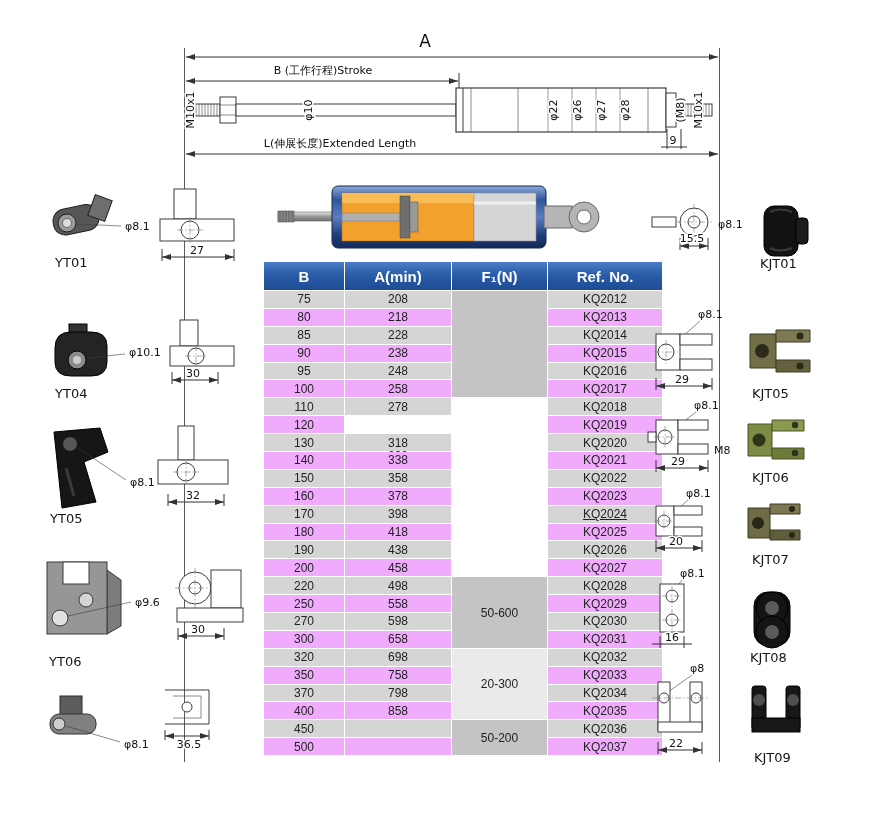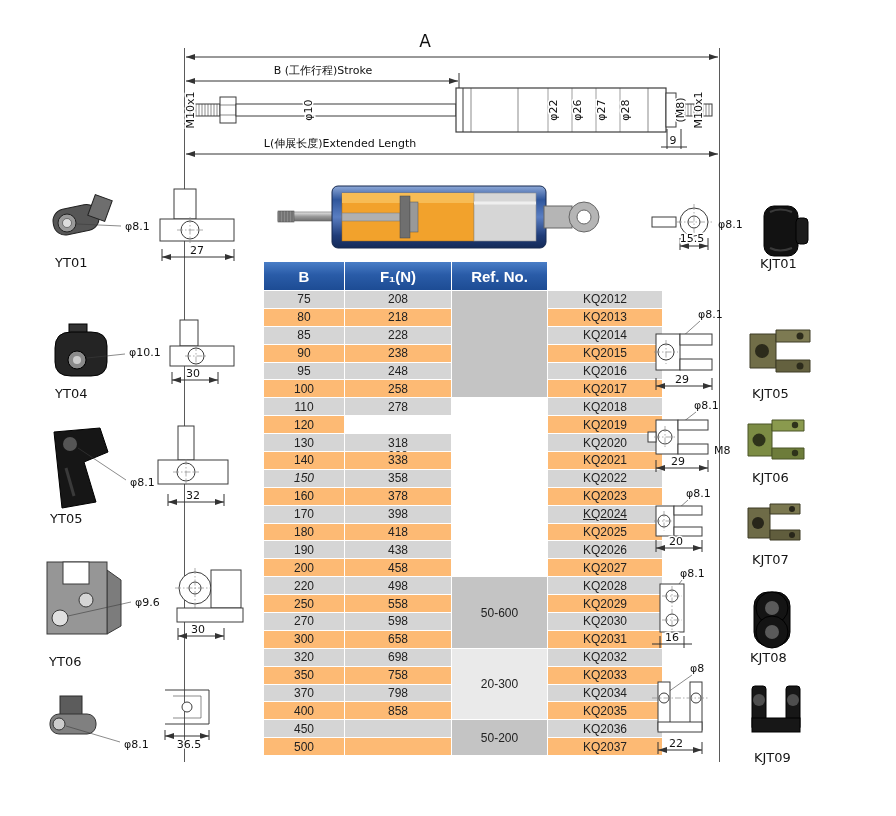--- a/index.html
+++ b/index.html
@@ -21,21 +21,21 @@
   .dimline{stroke:#333;stroke-width:1;fill:none}
   .tick{stroke:#333;stroke-width:1}
   
   .spec-table{position:absolute;left:264px;top:262px;display:grid;
     grid-template-columns:80px 106px 95px 114px;
     grid-template-rows:28px repeat(26,16.9px);gap:1px;background:#fff}
   .th{background:linear-gradient(180deg,#4a7ec7 0%,#2a5ca8 45%,#1d4c94 100%);
       color:#fff;font-weight:bold;font-size:15px;display:flex;align-items:center;justify-content:center}
   .td{display:flex;align-items:center;justify-content:center;font-size:12px;color:#222}
   .dark{background:#d5d5d5}
-  .light{background:#fdba74}
+  .light{background:#f0abfc}
   .fdark{background:#c4c4c4}
   .flight{background:#eaeaea}
 </style>
 </head>
 <body>
 
 <div class="stage">
 
   <div class="vline" style="left:184px;top:48px;height:714px"></div>
   <div class="vline" style="left:719px;top:48px;height:714px"></div>
@@ -129,20 +129,21 @@
     </g>
     <g>
       <rect x="272" y="30" width="28" height="22" fill="#b5b5b5" stroke="#666"></rect>
       <circle cx="312" cy="41" r="15" fill="#b5b5b5" stroke="#666"></circle>
       <circle cx="312" cy="41" r="7" fill="#fff" stroke="#666"></circle>
     </g>
   </svg>
 
   <div class="spec-table">
       <div class="th">B</div>
+      <div class="th">A(min)</div>
       <div class="th">F₁(N)</div>
       <div class="th">Ref. No.</div>
       <div class="td dark" style="grid-area: 2 / 1;">75</div>
       <div class="td dark" style="grid-area: 2 / 2; text-align: right;">208</div>
       <div class="td dark" style="grid-area: 2 / 4;">KQ2012</div>
       <div class="td light" style="grid-area: 3 / 1;">80</div>
       <div class="td light" style="grid-area: 3 / 2;">218</div>
       <div class="td light" style="grid-area: 3 / 4;">KQ2013</div>
       <div class="td dark" style="grid-area: 4 / 1;">85</div>
       <div class="td dark" style="grid-area: 4 / 2;">228</div>
@@ -161,21 +162,21 @@
       <div class="td dark" style="grid-area: 8 / 4;">KQ2018</div>
       <div class="td light" style="grid-area: 9 / 1;">120</div>
       <div class="td light" style="grid-area: 9 / 2; margin-top: 40px;">298</div>
       <div class="td light" style="grid-area: 9 / 4;">KQ2019</div>
       <div class="td dark" style="grid-area: 10 / 1;">130</div>
       <div class="td dark" style="grid-area: 10 / 2;">318</div>
       <div class="td dark" style="grid-area: 10 / 4;">KQ2020</div>
       <div class="td light" style="grid-area: 11 / 1;">140</div>
       <div class="td light" style="grid-area: 11 / 2;">338</div>
       <div class="td light" style="grid-area: 11 / 4;">KQ2021</div>
-      <div class="td dark" style="grid-area: 12 / 1; font-style: italic;">150</div>
+      <div class="td dark" style="grid-area: 12 / 1;">150</div>
       <div class="td dark" style="grid-area: 12 / 2;">358</div>
       <div class="td dark" style="grid-area: 12 / 4;">KQ2022</div>
       <div class="td light" style="grid-area: 13 / 1;">160</div>
       <div class="td light" style="grid-area: 13 / 2;">378</div>
       <div class="td light" style="grid-area: 13 / 4;">KQ2023</div>
       <div class="td dark" style="grid-area: 14 / 1;">170</div>
       <div class="td dark" style="grid-area: 14 / 2;">398</div>
       <div class="td dark" style="grid-area: 14 / 4; text-decoration: underline;">KQ2024</div>
       <div class="td light" style="grid-area: 15 / 1;">180</div>
       <div class="td light" style="grid-area: 15 / 2;">418</div>

